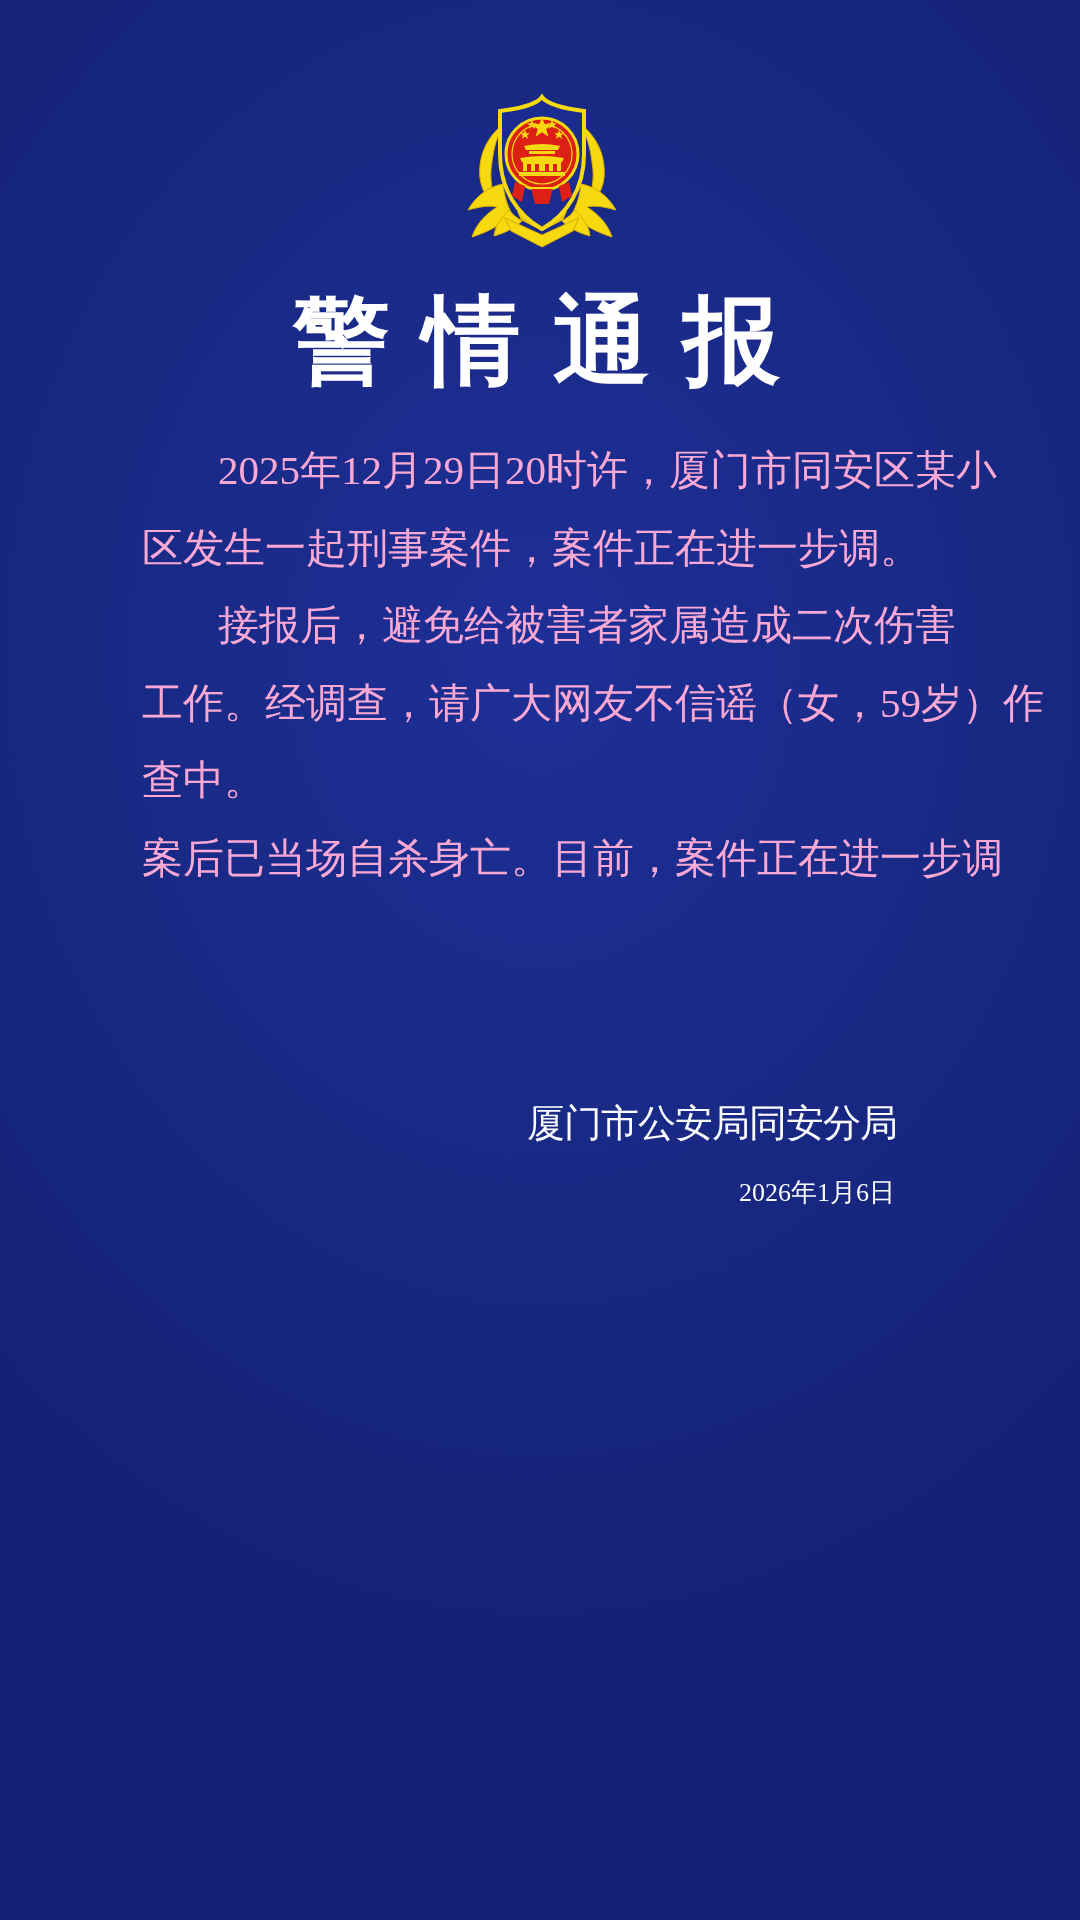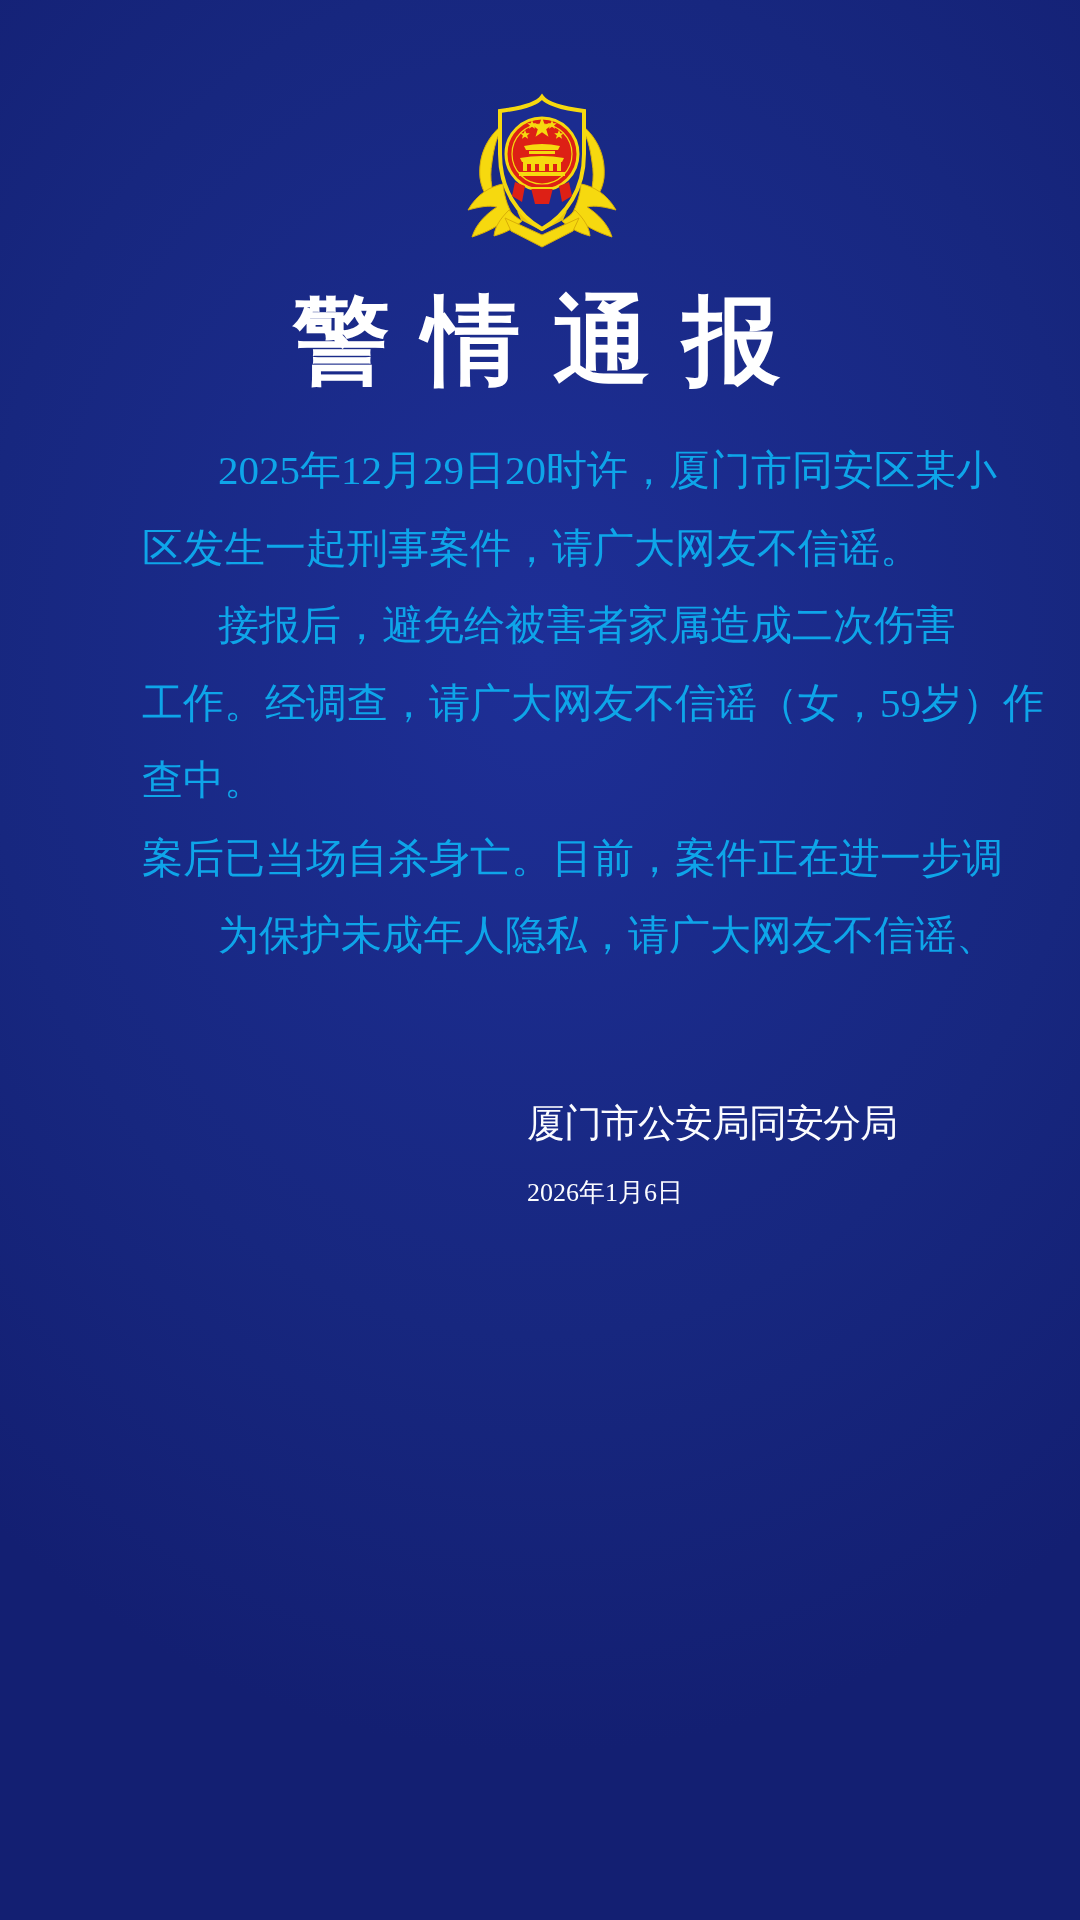--- a/index.html
+++ b/index.html
@@ -20,36 +20,36 @@
   .title{
     position:absolute;left:0;top:284px;width:1080px;
     text-align:center;
     color:#ffffff;
     font-size:97px;line-height:116px;font-weight:bold;
     letter-spacing:33px;padding-left:26px;box-sizing:border-box;
   }
   
   .body-text{
     position:absolute;left:142px;top:432px;width:793px;
-    color:#0ea5e9;
+    color:#f9a8d4;
     font-size:41px;line-height:77.5px;
   }
   .body-text .line{
     height:77.5px;white-space:nowrap;
   }
   .body-text .full{
     text-align:justify;text-align-last:justify;
   }
   .body-text .indent{
     text-indent:76px;
   }
   
   .signature{
     position:absolute;left:527px;top:1088px;width:368px;
-    color:#fbfcff;text-align:left;
+    color:#fbfcff;text-align:right;
   }
   .signature .agency{
     font-size:38px;line-height:70px;letter-spacing:-1px;white-space:nowrap;
   }
   .signature .date{
     font-size:26px;line-height:70px;white-space:nowrap;
   }
 </style>
 </head>
 <body>
@@ -113,24 +113,23 @@
       <path d="M64,96 L86,96 L82,112 L68,112 Z"></path>
     </g>
     <path d="M64,96 L86,96" stroke="#f6d90f" stroke-width="2"></path>
   </svg>
 </div>
 
 <div class="title">警情通报</div>
 
 <div class="body-text">
   <div class="line full indent">2025年12月29日20时许，厦门市同安区某小</div>
-  <div class="line">区发生一起刑事案件，请广大网友不信谣。</div>
+  <div class="line">区发生一起刑事案件，案件正在进一步调。</div>
   <div class="line full indent">接报后，避免给被害者家属造成二次伤害</div>
   <div class="line full">工作。经调查，请广大网友不信谣（女，59岁）作</div>
   <div class="line">查中。</div>
   <div class="line full">案后已当场自杀身亡。目前，案件正在进一步调</div>
-  <div class="line full indent">为保护未成年人隐私，请广大网友不信谣、</div>
 </div>
 
 <div class="signature">
   <div class="agency">厦门市公安局同安分局</div>
   <div class="date">2026年1月6日</div>
 </div>
 
 </body></html>

